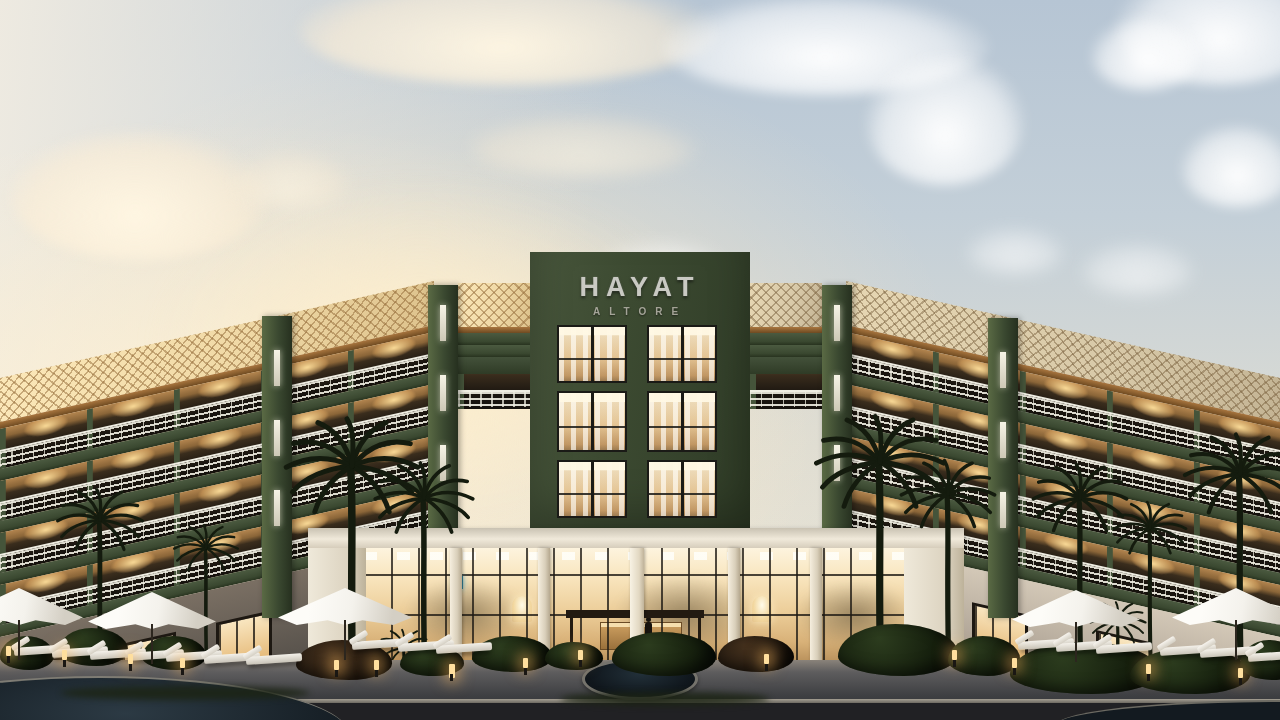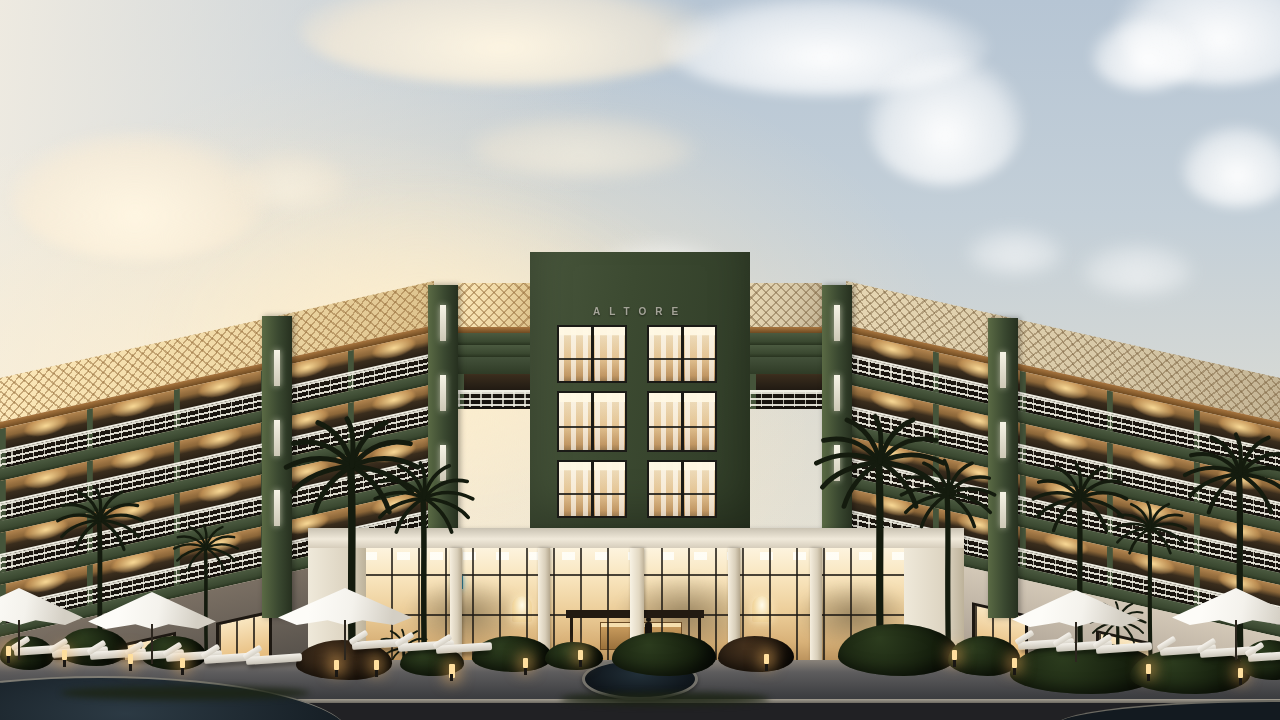--- a/index.html
+++ b/index.html
@@ -257,20 +257,21 @@
       <div class="lightstrip" style="top:90px;"></div>
       <div class="lightstrip" style="top:160px;"></div>
     </div>
     <div class="pylon" style="left:822px;top:285px;height:258px;">
       <div class="lightstrip" style="top:20px;"></div>
       <div class="lightstrip" style="top:90px;"></div>
       <div class="lightstrip" style="top:160px;"></div>
     </div>
 
     <div class="tower">
+      <div class="sign-title">HAYAT</div>
       <div class="sign-sub">ALTORE</div>
       <div class="twin" style="left:27px;top:73px;height:58px;"></div>
       <div class="twin" style="left:117px;top:73px;height:58px;"></div>
       <div class="twin" style="left:27px;top:139px;height:61px;"></div>
       <div class="twin" style="left:117px;top:139px;height:61px;"></div>
       <div class="twin" style="left:27px;top:208px;height:58px;"></div>
       <div class="twin" style="left:117px;top:208px;height:58px;"></div>
     </div>
 
     <div class="slab"></div>

